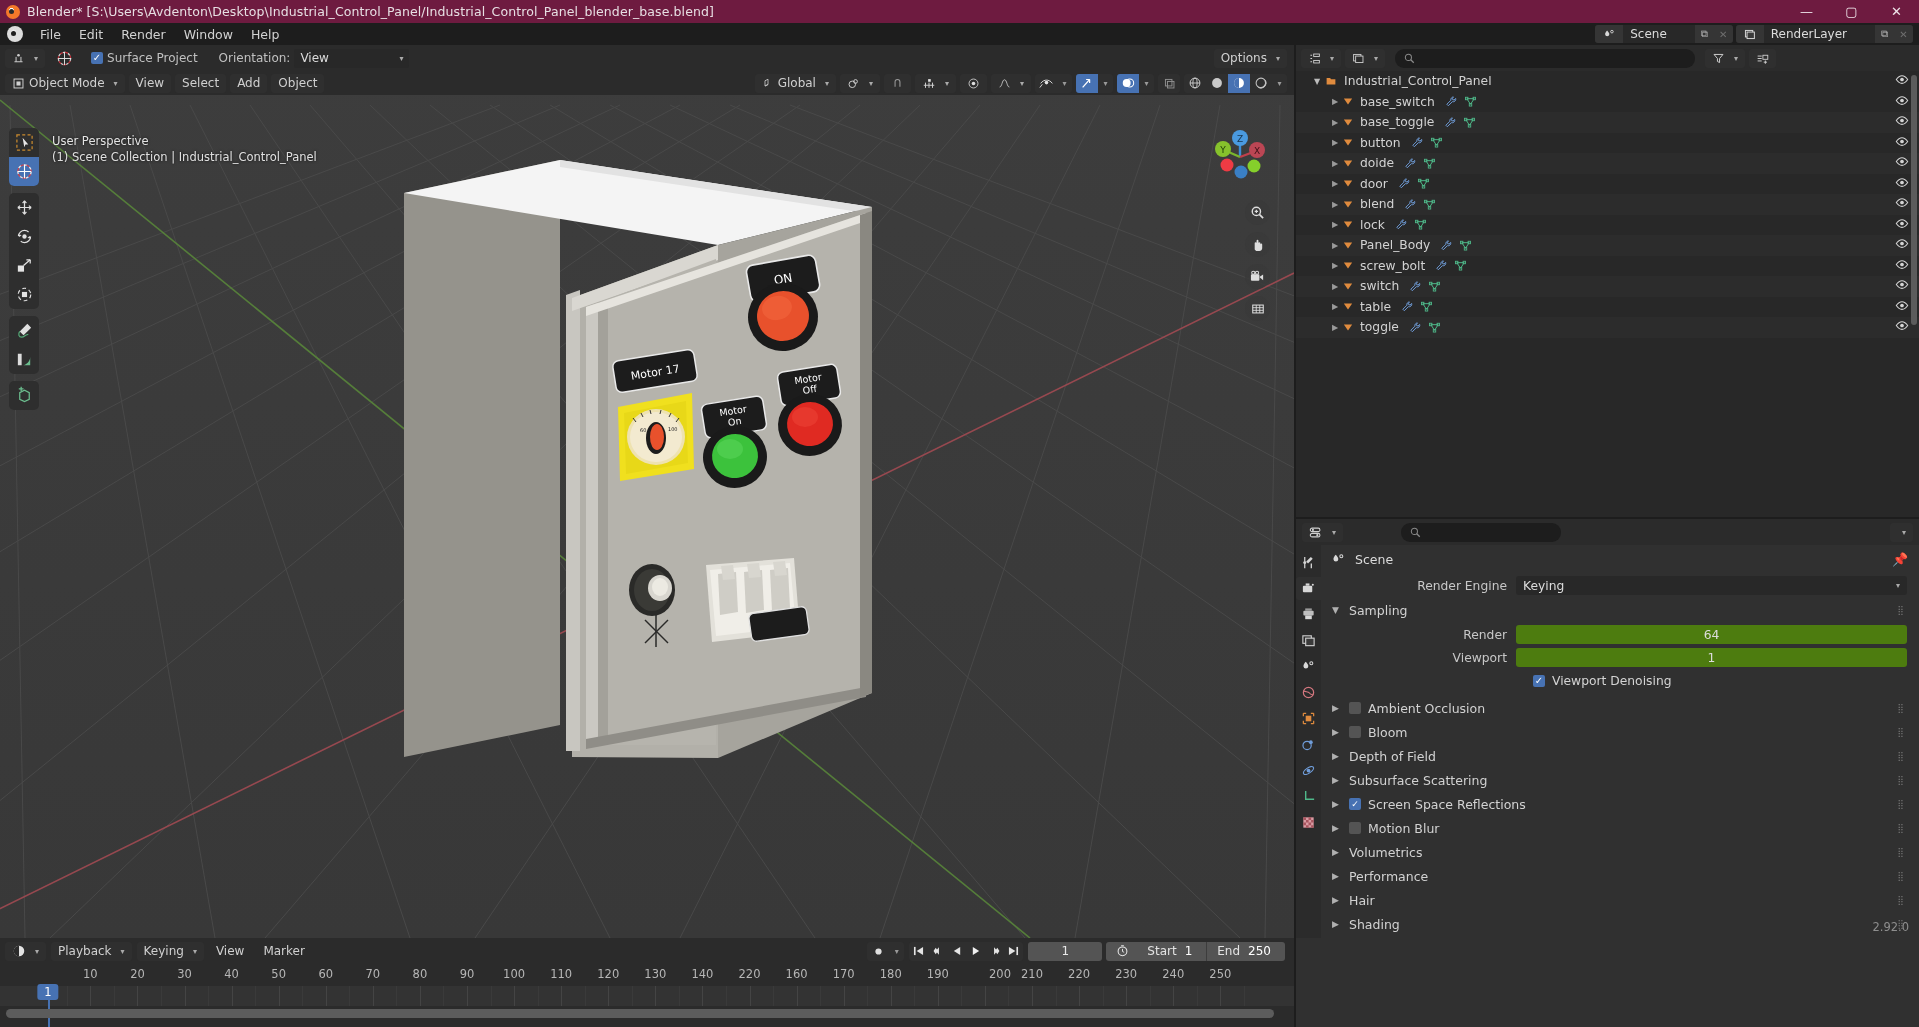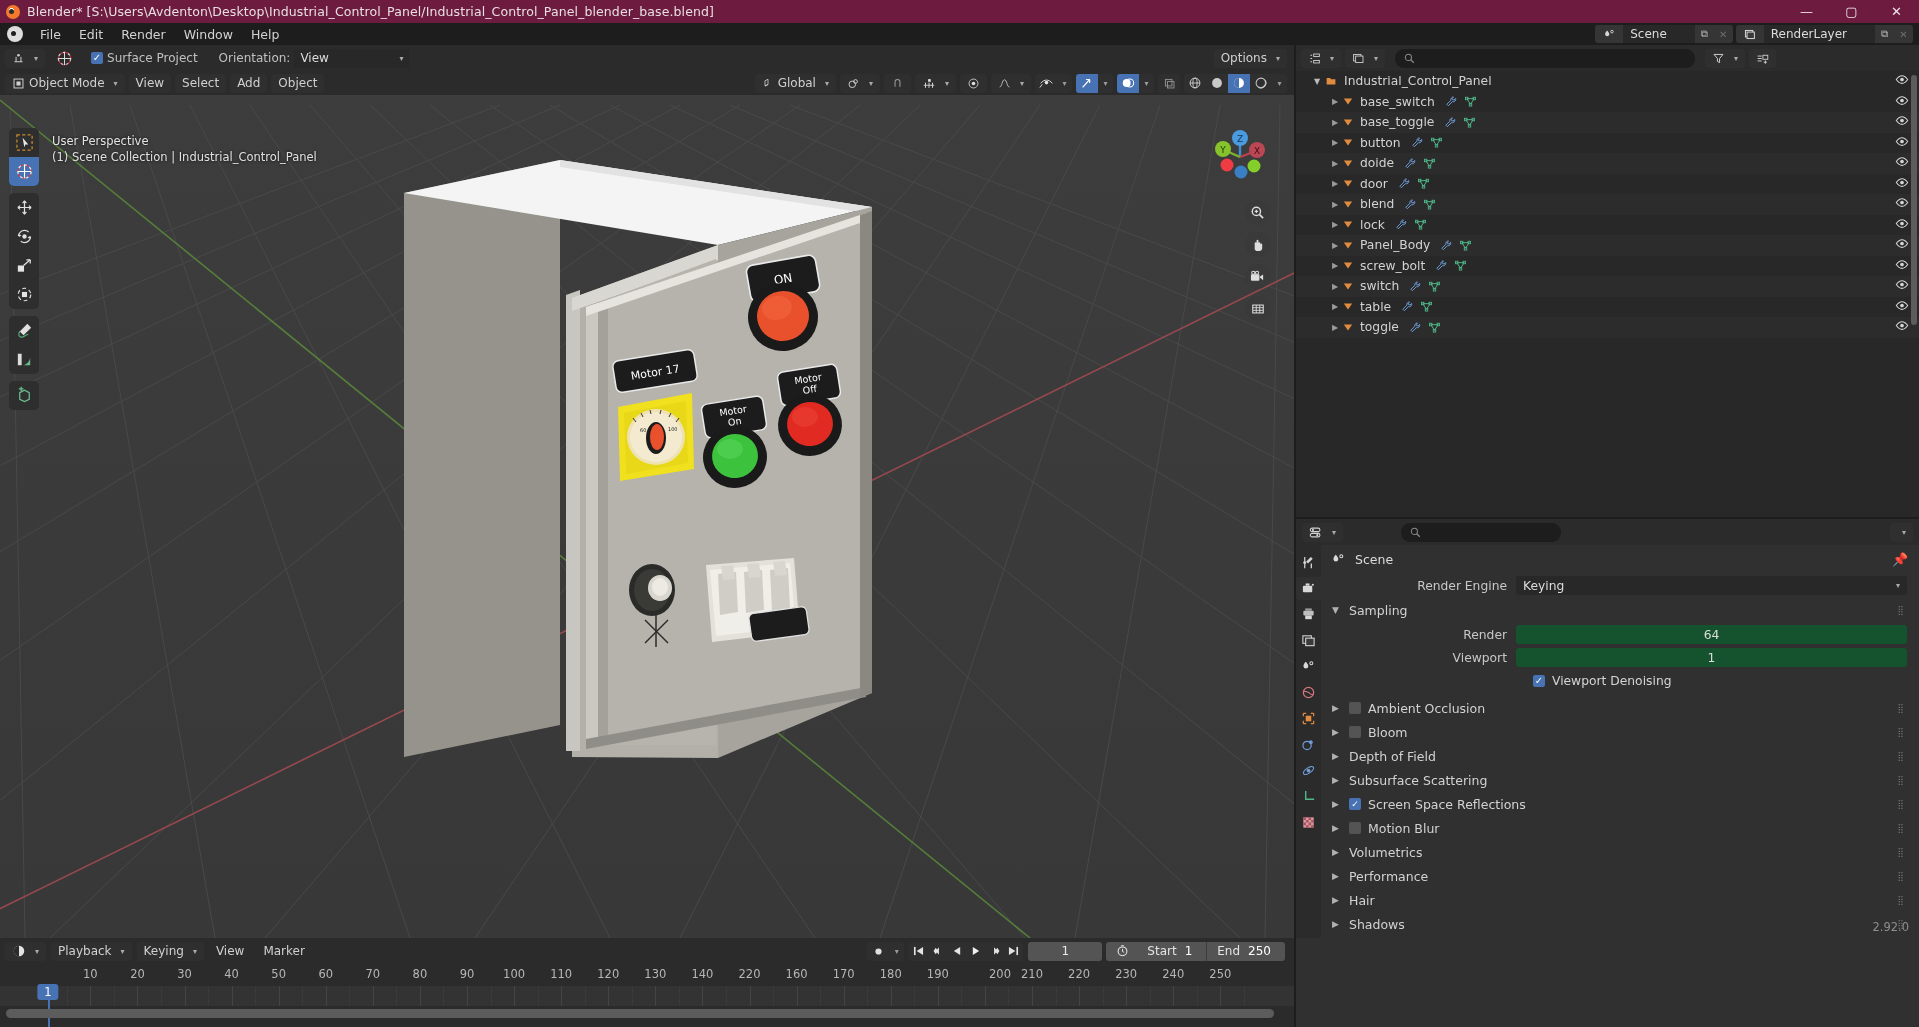--- a/index.html
+++ b/index.html
@@ -144,21 +144,21 @@
   .pr-tabs { width: 25px; background: #2b2b2b; padding-top: 6px; display: flex; flex-direction: column; align-items: center; gap: 3px;}
   .pr-tab { width: 25px; height: 23px; display: flex; align-items: center; justify-content: center; }
   .pr-tab.active { background: #303030; border-radius: 3px 0 0 3px; }
   .pr-main { flex: 1; background: #303030; padding: 0; overflow: hidden;}
   .pr-title { display: flex; align-items: center; height: 28px; padding: 0 10px; gap: 9px; color: #dcdcdc; font-size: 12.5px;}
   .pr-title .pin { margin-left: auto; color: #9c9c9c; font-size: 13px;}
   .prow { display: flex; align-items: center; height: 21px; margin: 2px 12px 2px 0; }
   .prow .plab { width: 195px; text-align: right; padding-right: 9px; color: #c7c7c7; font-size: 12.3px; }
   .pfield { flex: 1; height: 19px; background: #282828; border-radius: 3px; color: #dcdcdc; font-size: 12.3px;
             display: flex; align-items: center; padding: 0 7px; justify-content: space-between;}
-  .pfield.num { background: #14532d; justify-content: center; text-align: center; }
+  .pfield.num { background: #4d7c0f; justify-content: center; text-align: center; }
   .psec { display: flex; align-items: center; height: 24px; padding-left: 11px; color: #d2d2d2; font-size: 12.5px; gap: 7px;}
   .psec .tri { color: #b0b0b0; font-size: 9px; width: 10px; }
   .psec .grip { margin-left: auto; margin-right: 14px; color: #6e6e6e; font-size: 9px; letter-spacing: 1px;}
   .psec .sqchk { width: 12px; height: 12px; background: #545454; border-radius: 2px; display:flex;align-items:center;justify-content:center;}
   .psec .sqchk.on { background: #4772b3; }
   .psec .sqchk.on:after{ content:"✓"; color:#fff;font-size:9px;line-height:9px;}
   .subchk { display:flex; align-items:center; gap:7px; padding-left: 212px; height: 22px; color:#d4d4d4; font-size:12.3px;}
 
   
   .timeline { position: absolute; left: 0; top: 938px; width: 1294px; height: 89px; background: #2b2b2b; }
@@ -1185,21 +1185,21 @@
               <span>Performance</span>
               <span class="grip">⣿</span>
             </div>
             <div class="psec">
               <span class="tri">▶</span>
               <span>Hair</span>
               <span class="grip">⣿</span>
             </div>
             <div class="psec">
               <span class="tri">▶</span>
-              <span>Shadows</span>
+              <span>Shading</span>
               <span class="grip">⣿</span>
             </div>
             <div class="psec"></div>
           </div>
       </div>
     </div>
     <div class="vers">2.92.0</div>
   </div>
 
   <div class="timeline">

